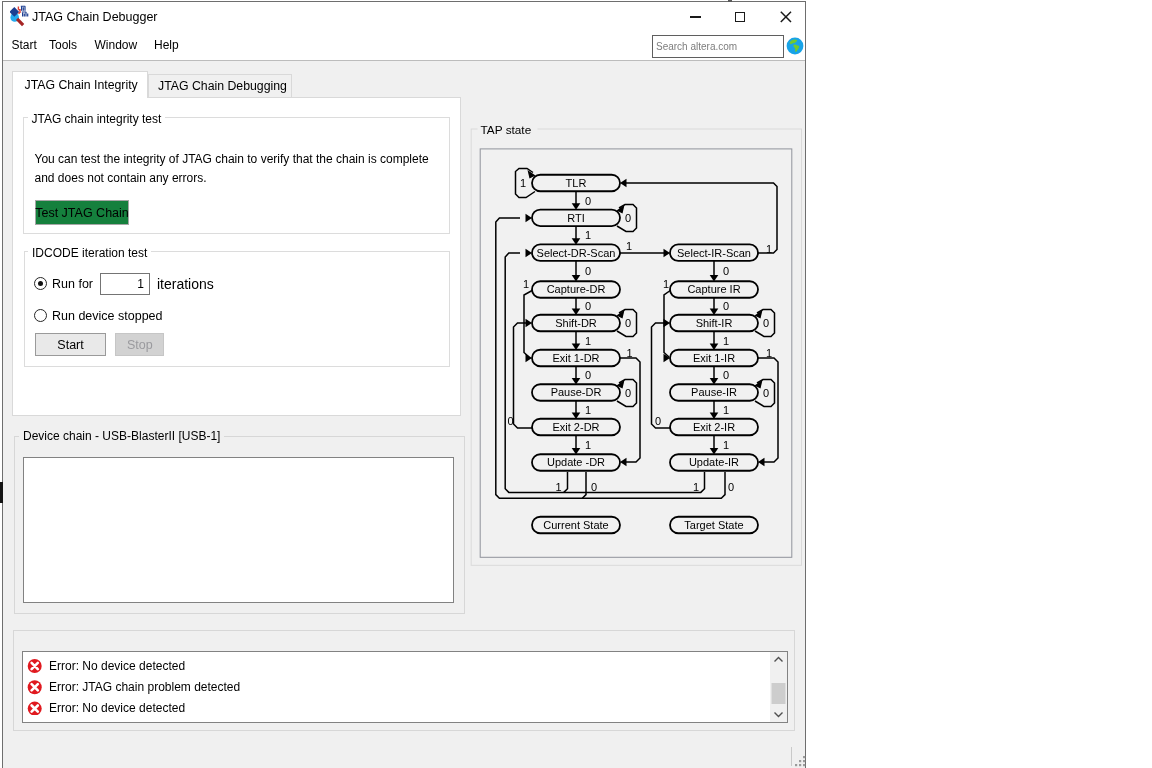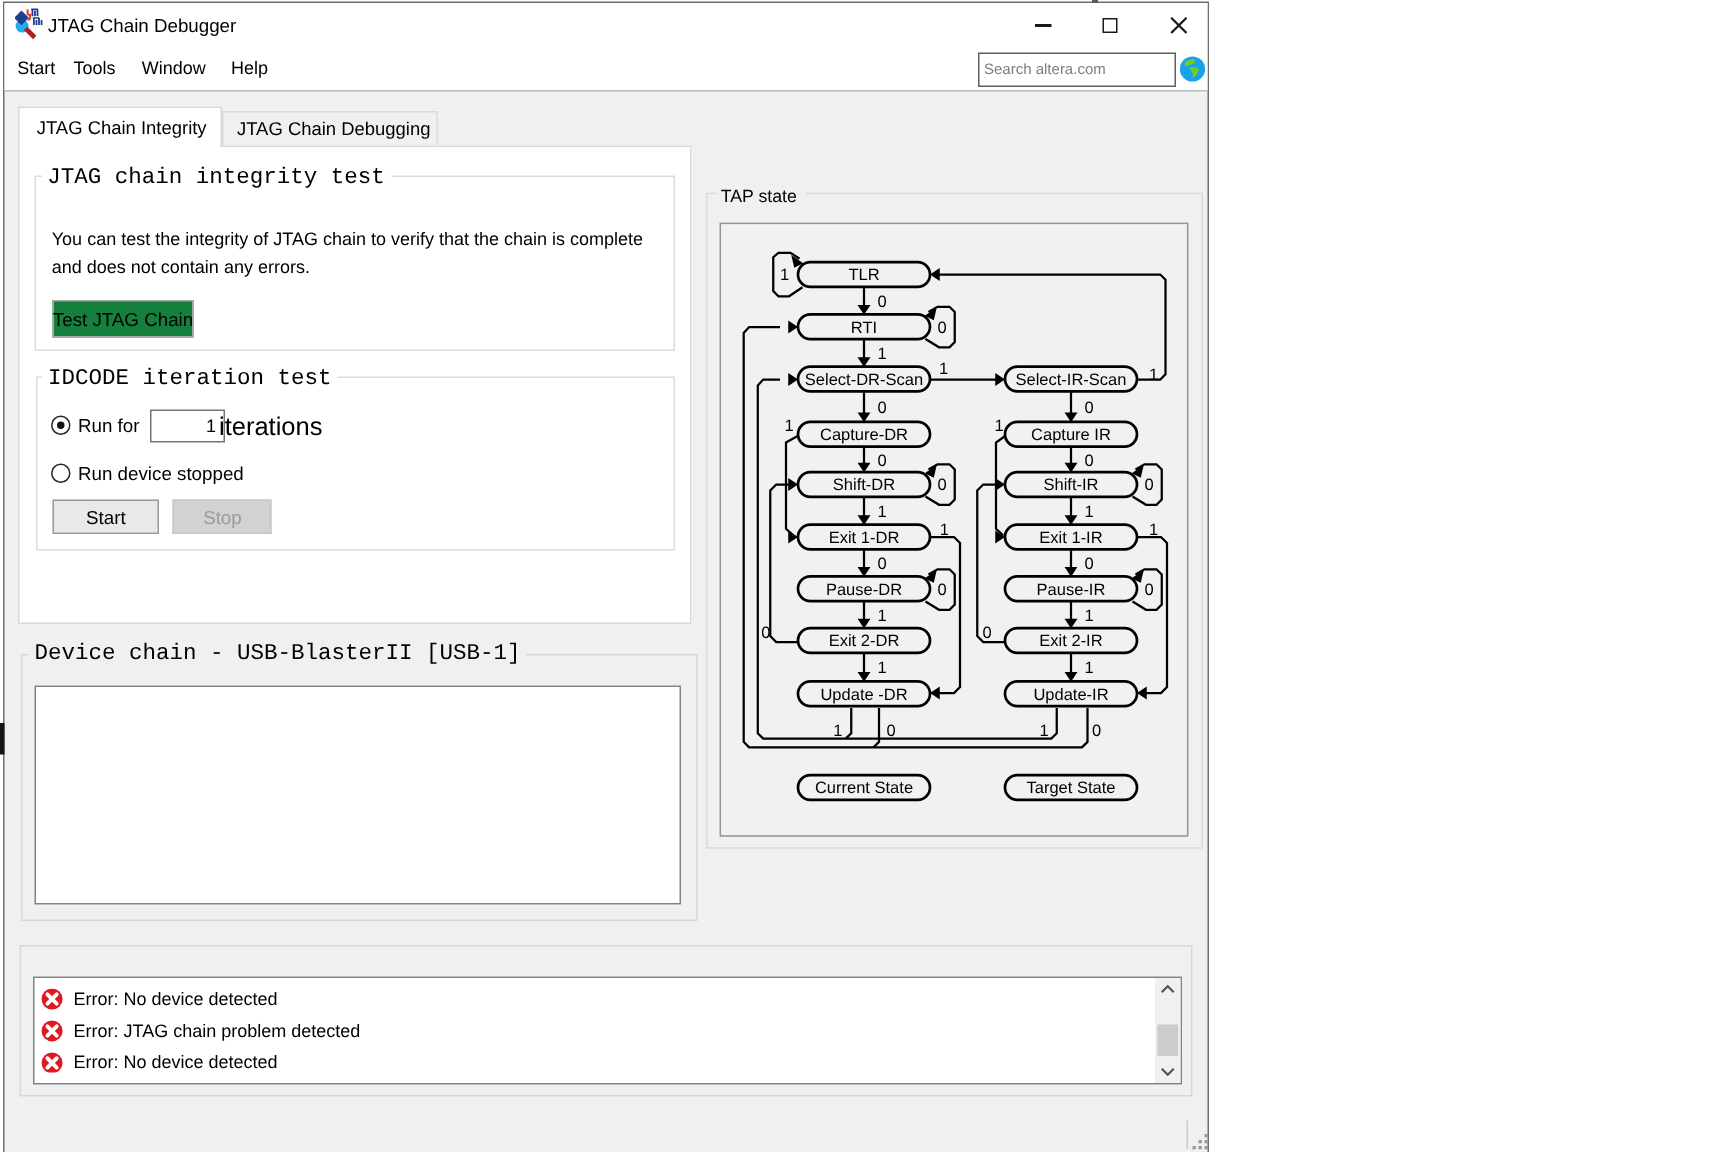--- a/index.html
+++ b/index.html
@@ -1,20 +1,20 @@
 <!DOCTYPE html>
 <html><head><meta charset="utf-8"><title>JTAG Chain Debugger</title>
 <style>
   * { margin:0; padding:0; box-sizing:border-box; }
   body { width:1152px; height:768px; background:#fff; position:relative; overflow:hidden;
          font-family:"Liberation Sans", sans-serif; color:#000; }
   .abs { position:absolute; }
   .t { font-size:12px; line-height:15px; white-space:nowrap; }
   .grp { position:absolute; border:1px solid #d7d7d7; }
-  .grplbl { position:absolute; background:#f0f0f0; padding:0 4px; font-size:15px; line-height:14px; white-space:nowrap;font-family:Liberation Mono, monospace; }
+  .grplbl { position:absolute; background:#f0f0f0; padding:0 4px; font-size:12px; line-height:14px; white-space:nowrap; }
   .btn { position:absolute; background:#e6e6e6; border:1px solid #909090; font-size:12.5px;
          display:flex; align-items:center; justify-content:center; white-space:nowrap; }
 </style></head>
 <body>
 
 <div class="abs" style="left:2px;top:1px;width:804px;height:769px;border:1px solid #6e6e6e;background:#f0f0f0;"></div>
 <div class="abs" style="left:3px;top:2px;width:802px;height:58px;background:#ffffff;"></div>
 <div class="abs" style="left:3px;top:60px;width:802px;height:1px;background:#bcbcbc;"></div>
 <div class="abs" style="left:728px;top:0px;width:4px;height:2px;background:#5a5a5a;"></div>
 
@@ -56,25 +56,25 @@
 <div class="abs t" style="left:34.5px;top:149.5px;line-height:19px;">You can test the integrity of JTAG chain to verify that the chain is complete<br>and does not contain any errors.</div>
 <div class="btn" style="left:34.6px;top:200.3px;width:94.8px;height:24.5px;background:#15803d;border-color:#a6a6a6;">Test JTAG Chain</div>
 
 <div class="grp" style="left:23.9px;top:251px;width:426.3px;height:115.5px;border-color:#dcdcdc;"></div>
 <div class="grplbl" style="left:28px;top:245.5px;background:#fff;">IDCODE iteration test</div>
 <div class="abs" style="left:33.5px;top:277px;width:13px;height:13px;border:1.6px solid #262626;border-radius:50%;background:#fff;"></div>
 <div class="abs" style="left:37.5px;top:281px;width:5px;height:5px;border-radius:50%;background:#111;"></div>
 <div class="abs t" style="left:52px;top:276.5px;font-size:12.5px;">Run for</div>
 <div class="abs" style="left:100px;top:272.5px;width:50px;height:22.5px;background:#fff;border:1px solid #747474;"></div>
 <div class="abs t" style="left:100px;top:277px;width:44px;text-align:right;">1</div>
-<div class="abs t" style="left:146px;top:276.5px;font-size:17px;">iterations</div>
+<div class="abs t" style="left:157px;top:276.5px;font-size:14px;">iterations</div>
 <div class="abs" style="left:33.5px;top:309px;width:13px;height:13px;border:1.6px solid #262626;border-radius:50%;background:#fff;"></div>
 <div class="abs t" style="left:52px;top:308.5px;font-size:12.5px;">Run device stopped</div>
 <div class="btn" style="left:34.7px;top:333.3px;width:71.7px;height:23.1px;background:#e9e9e9;border-color:#9a9a9a;">Start</div>
-<div class="btn" style="left:115.3px;top:333.3px;width:66px;height:23.1px;background:#d2d2d2;border-color:#c6c6c6;color:#9a9a9e;">Stop</div>
+<div class="btn" style="left:115.3px;top:333.3px;width:49px;height:23.1px;background:#d2d2d2;border-color:#c6c6c6;color:#9a9a9e;">Stop</div>
 
 <div class="grp" style="left:13.5px;top:435.5px;width:451px;height:178px;"></div>
 <div class="grplbl" style="left:19px;top:428.5px;">Device chain - USB-BlasterII [USB-1]</div>
 <div class="abs" style="left:22.5px;top:456.5px;width:431.5px;height:146.5px;background:#fff;border:1px solid #828282;"></div>
 
 <svg width="340" height="450" viewBox="0 0 340 450" style="position:absolute;left:470px;top:120px;" font-family="Liberation Sans, sans-serif" fill="#000">
     <rect x="1.2" y="9" width="330.3" height="436.3" fill="none" stroke="#dadada" stroke-width="1"></rect>
     <rect x="7.5" y="2" width="60" height="13" fill="#f0f0f0"></rect>
     <text x="10.5" y="14.4" font-size="11.8">TAP state</text>
     <rect x="10.2" y="28.9" width="311.6" height="408.4" fill="#f1f1f1" stroke="#90939c" stroke-width="1"></rect>

